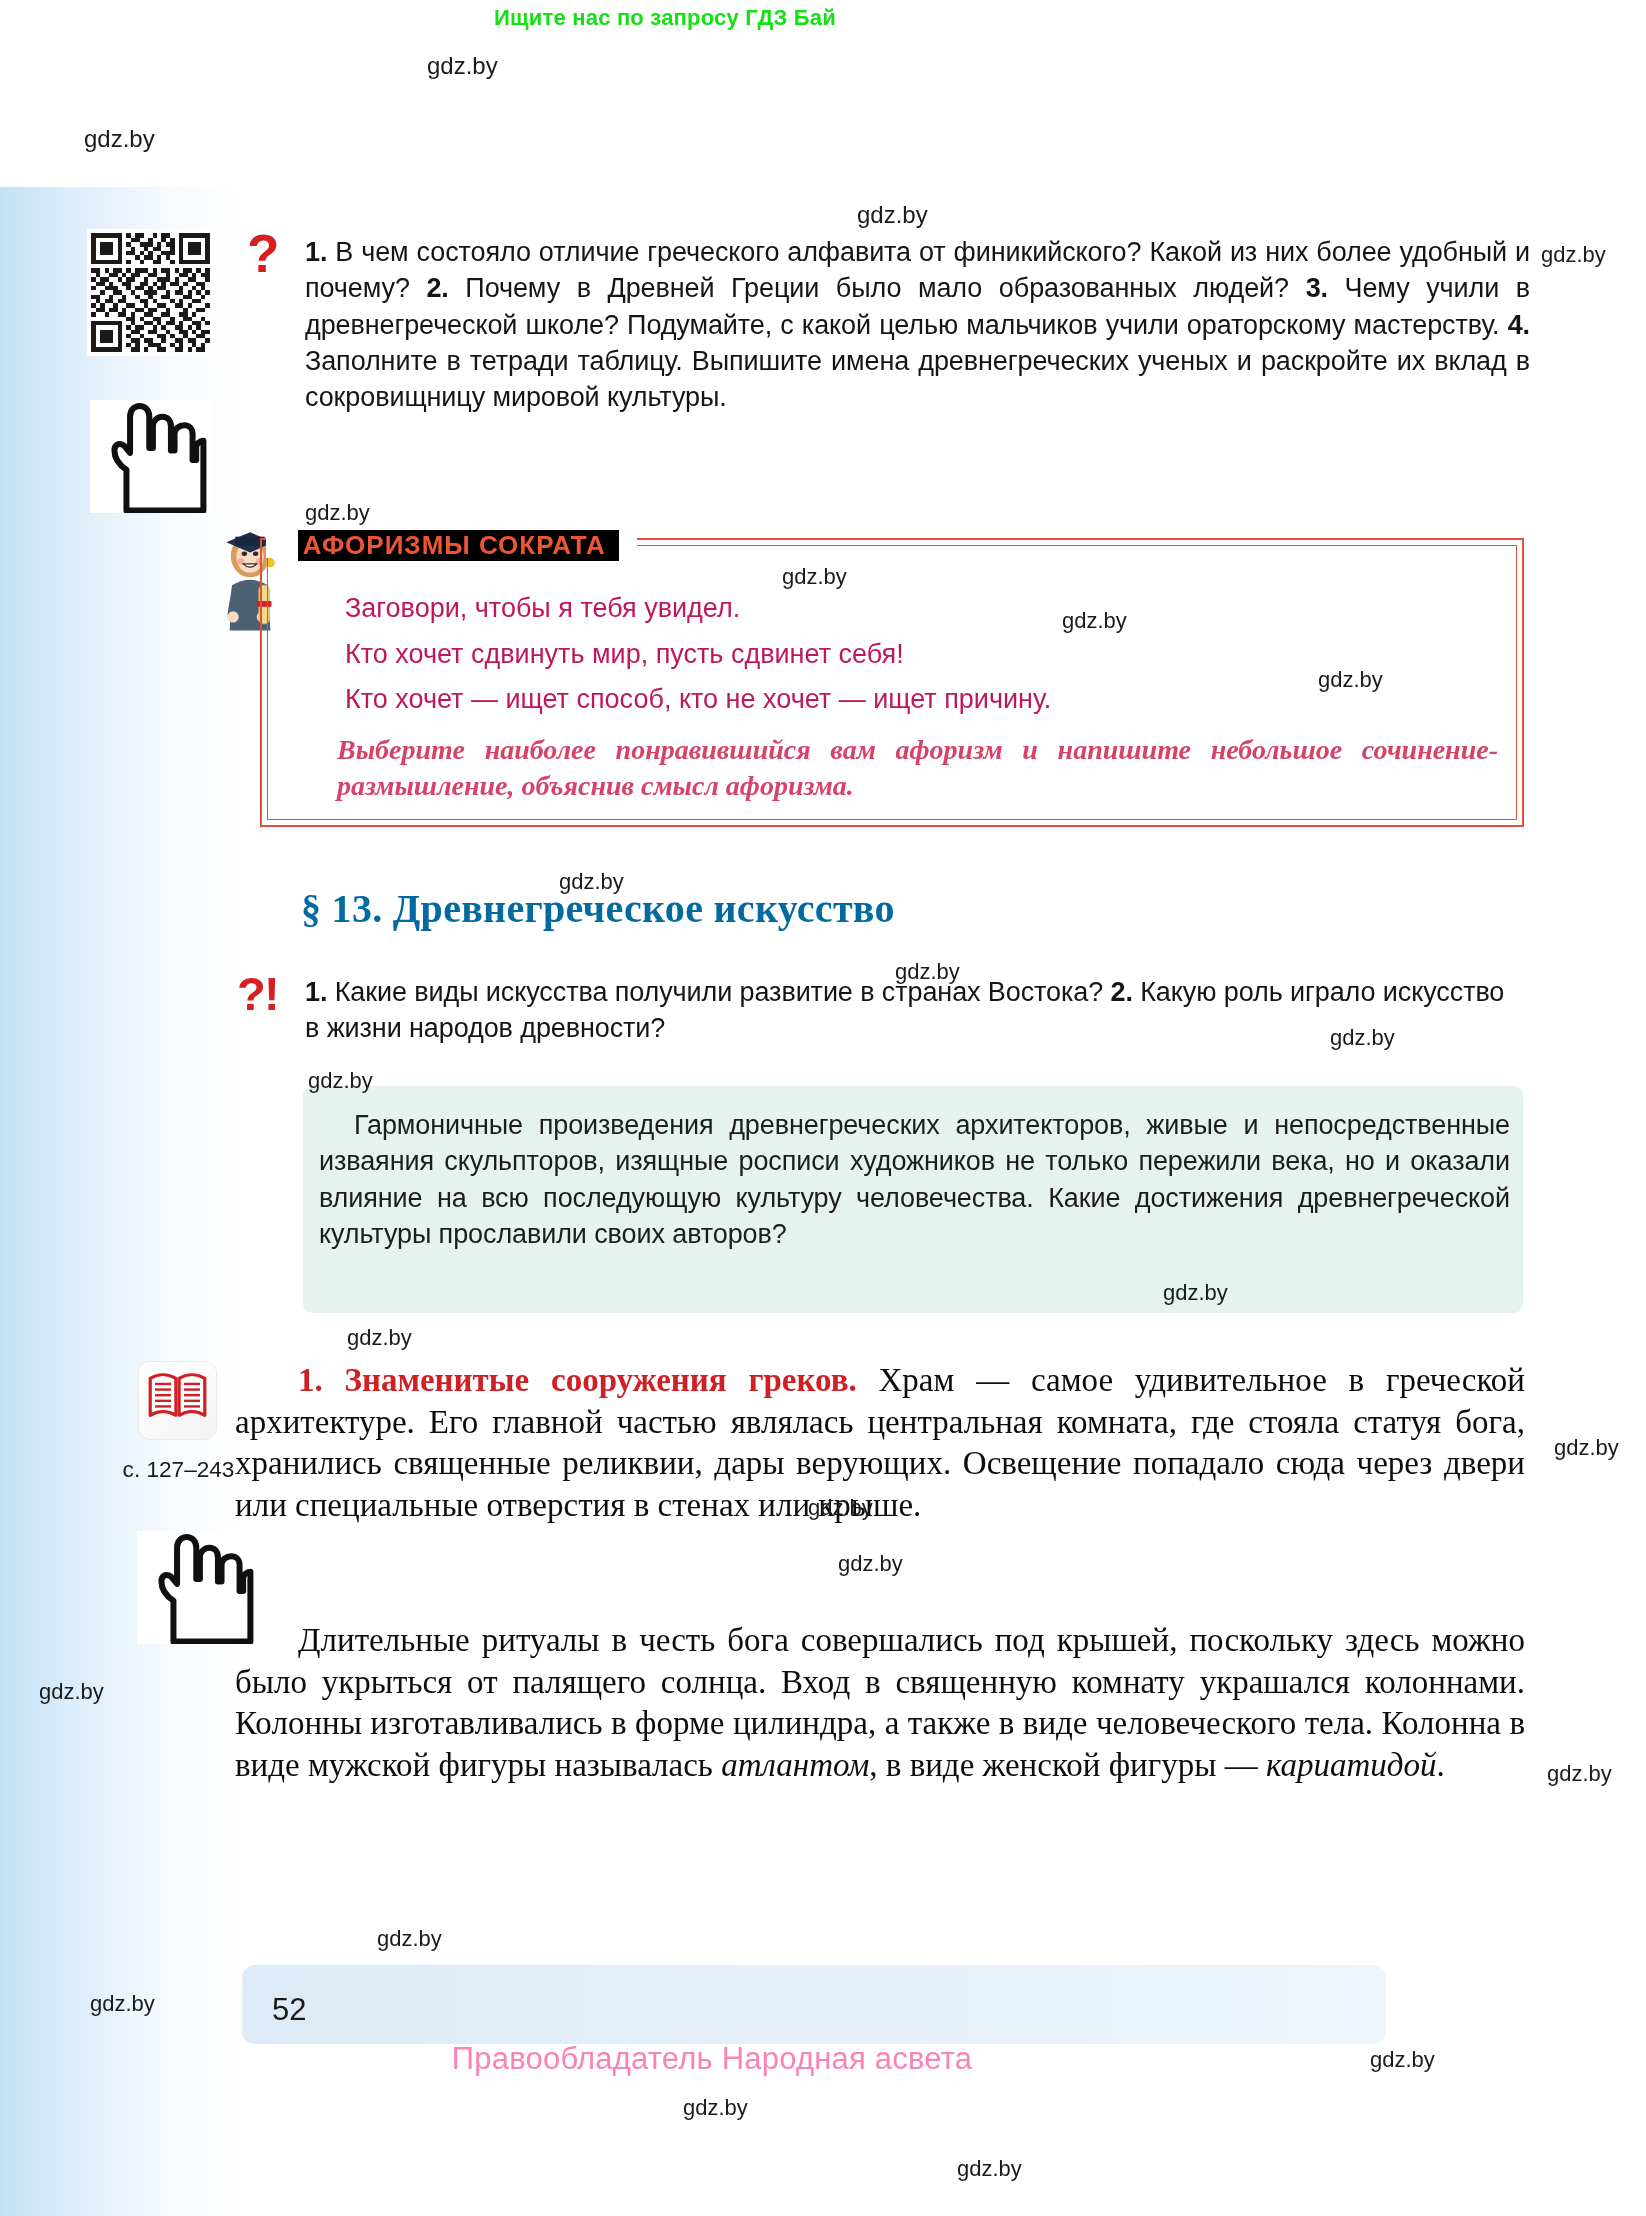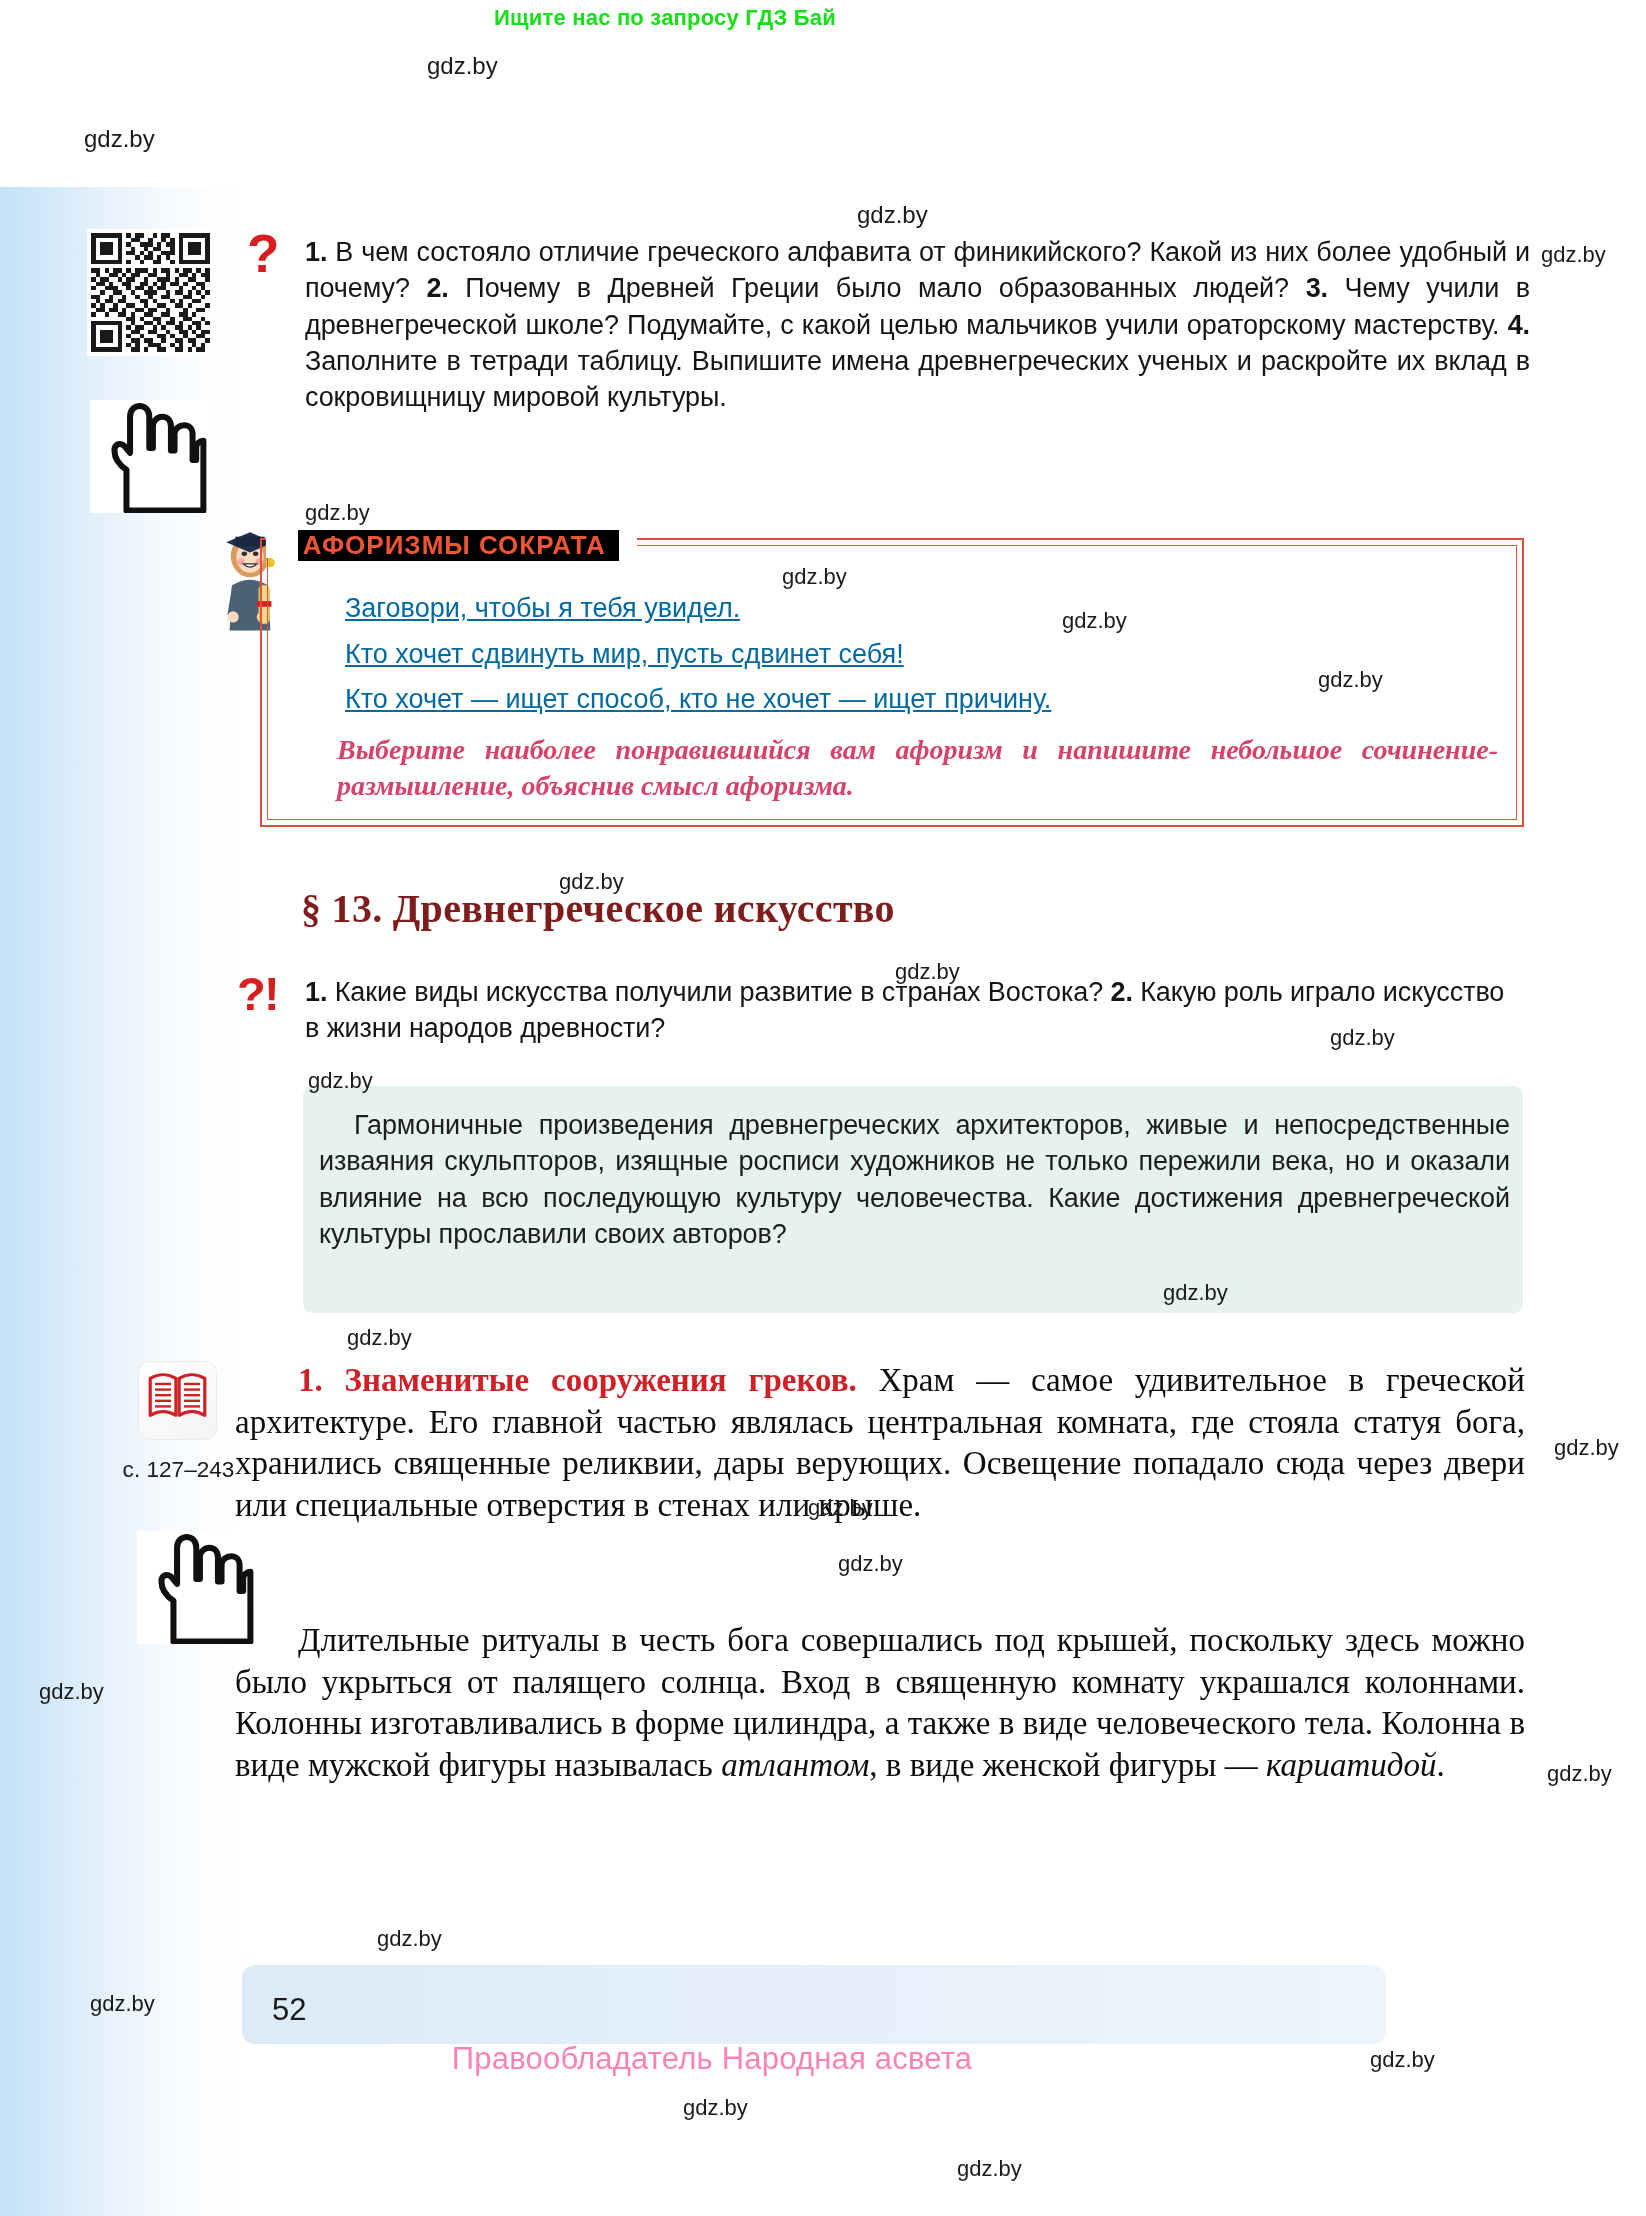--- a/index.html
+++ b/index.html
@@ -159,23 +159,22 @@
     position: absolute;
     left: 266px; top: 524px;
     width: 371px; height: 34px;
     background: #ffffff;
   }
 
   .aphorism-line {
     position: absolute;
     font-family: "Liberation Sans", sans-serif;
     font-size: 27px;
-    color: #0369a1;
+    color: #be185d;
     white-space: nowrap;
-    text-decoration: underline;
   }
   #aph-1 { left: 345px; top: 593px; }
   #aph-2 { left: 345px; top: 639px; }
   #aph-3 { left: 345px; top: 684px; }
 
   #aphorism-task {
     position: absolute;
     left: 337px; top: 732px;
     width: 1161px;
     font-family: "Liberation Serif", serif;
@@ -188,21 +187,21 @@
     text-justify: inter-word;
   }
 
   
   #section-heading {
     position: absolute;
     left: 301px; top: 885px;
     font-family: "Liberation Serif", serif;
     font-weight: bold;
     font-size: 40px;
-    color: #7f1d1d;
+    color: #0369a1;
     white-space: nowrap;
     letter-spacing: 0.3px;
   }
 
   
   #intro-box {
     position: absolute;
     left: 303px; top: 1086px;
     width: 1220px; height: 227px;
     background: #e6f2ee;

